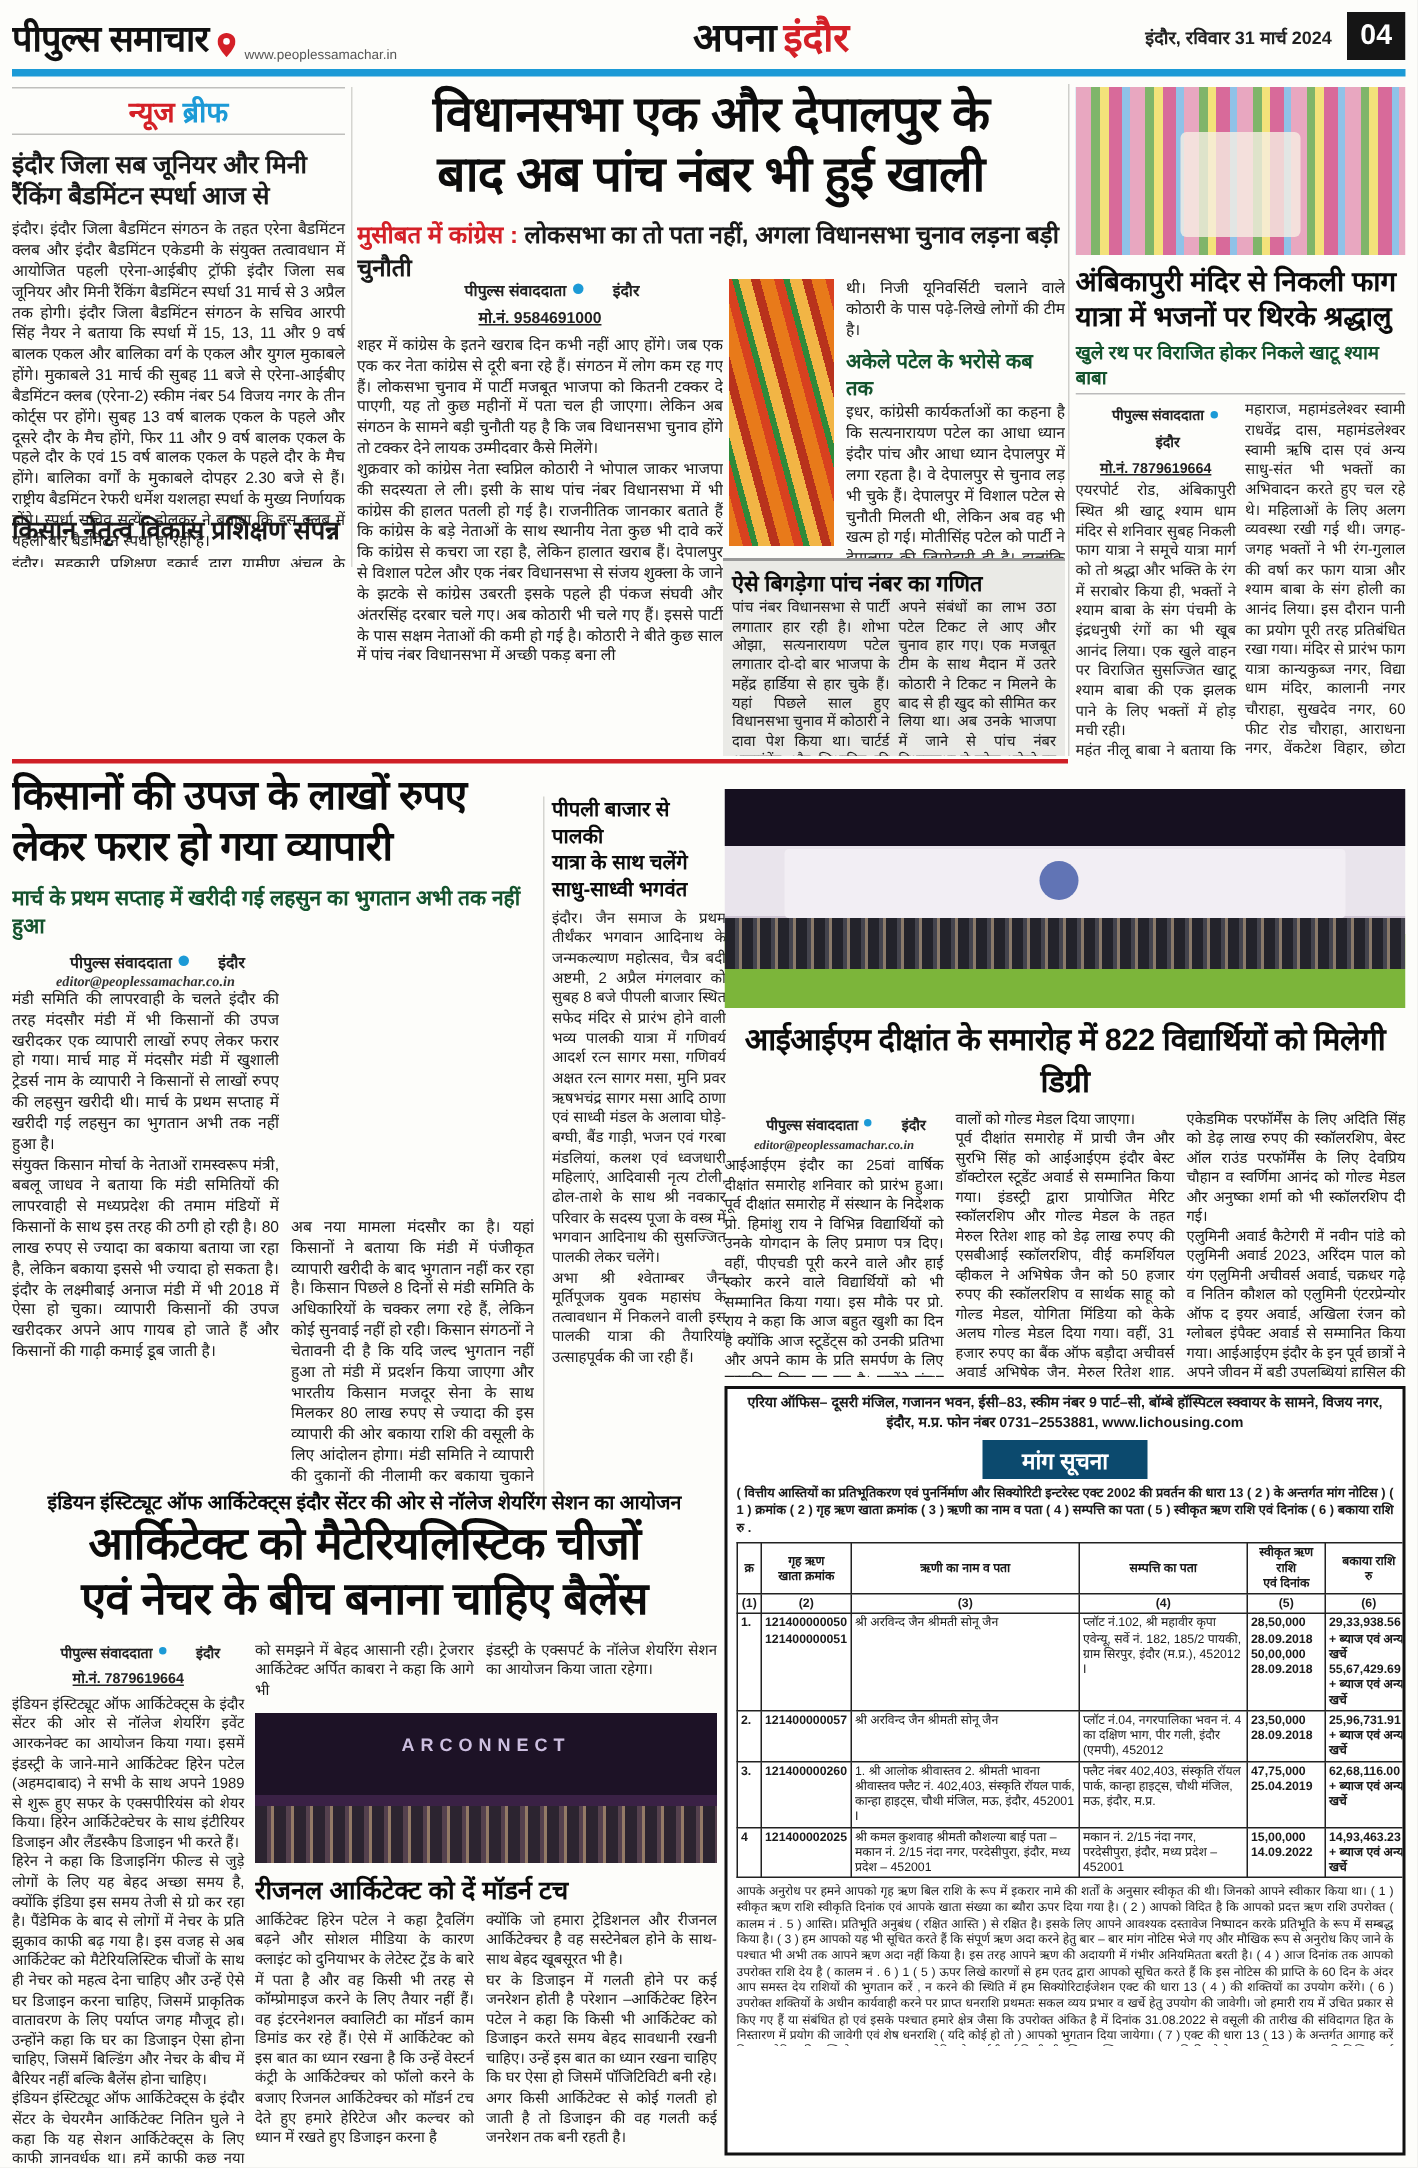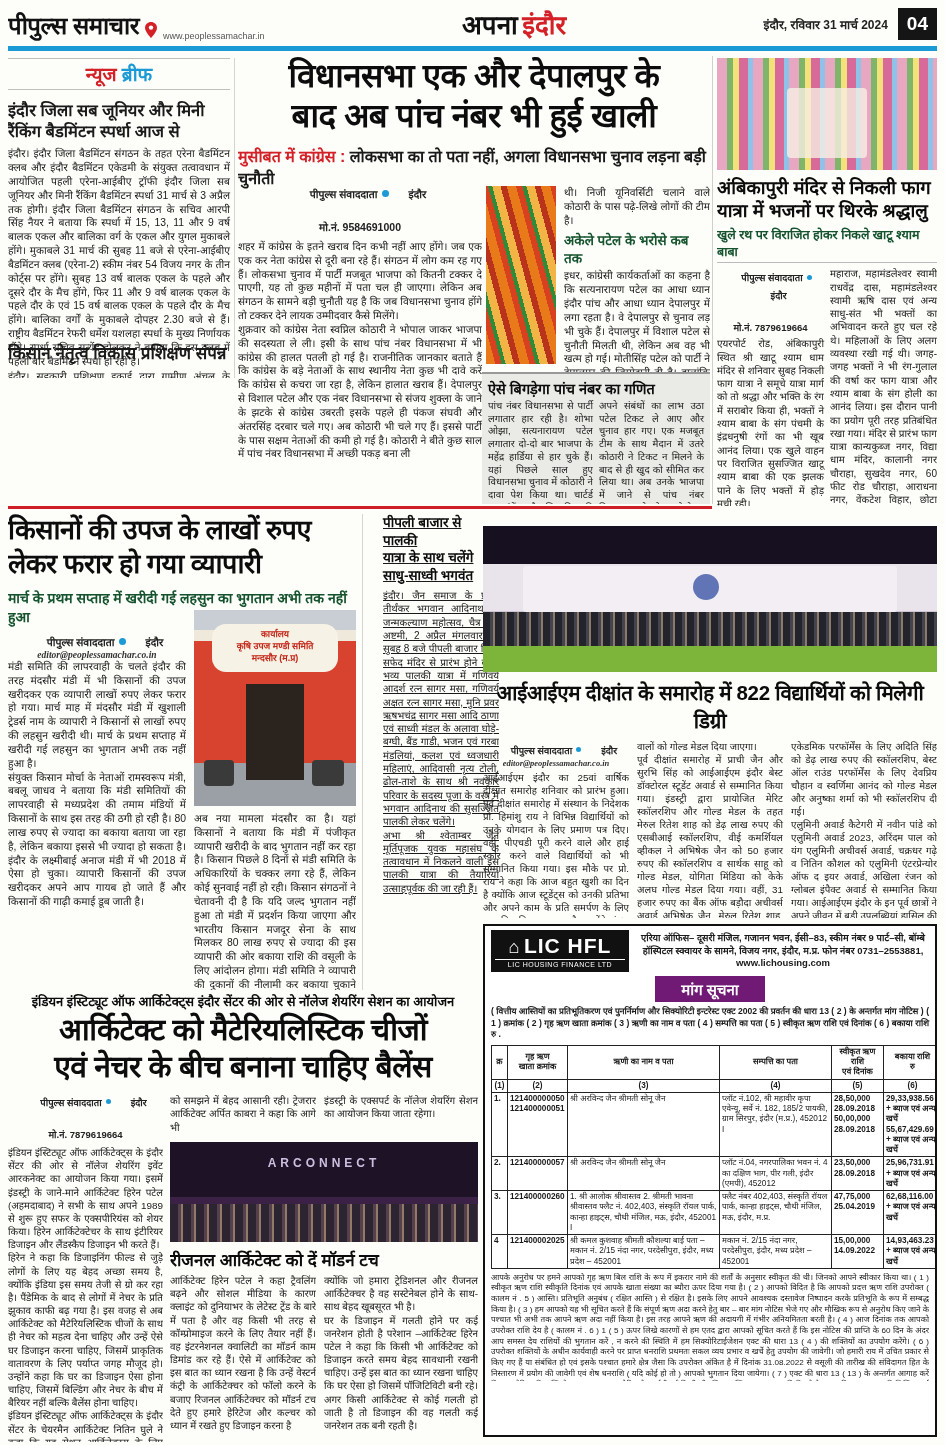--- a/index.html
+++ b/index.html
@@ -7,21 +7,21 @@
         font-family:"Liberation Sans",sans-serif;color:#1a1a1a;overflow:hidden;}
   .abs{position:absolute;overflow:hidden;}
   .just{text-align:justify;}
   .pre{white-space:pre-line;}
   .bt{font-size:10.4px;line-height:1.33;}
   .hl{font-weight:bold;color:#0c0c0c;}
   .rule-h{background:#bfbfbc;height:1px;}
   .rule-v{background:#cfcfcb;width:1px;}
   .byline{font-size:10.5px;font-weight:bold;color:#222;padding-left:16px;}
   .dot{display:inline-block;width:7px;height:7px;border-radius:50%;background:#1c9ad6;margin:0 4px 0 4px;vertical-align:middle;}
-  .phone{font-size:10.5px;font-weight:bold;color:#222;margin-top:18px;}
+  .phone{font-size:10.5px;font-weight:bold;color:#222;margin-top:2px;text-decoration:underline;}
   .email{font-family:"Liberation Serif",serif;font-style:italic;font-weight:bold;font-size:9.5px;color:#333;}
   .photo{position:absolute;overflow:hidden;}
   
   .logo-text{font-size:24px;font-weight:bold;color:#111;letter-spacing:-0.5px;}
   .site{font-size:9px;color:#555;}
   .section-title{font-size:26px;font-weight:bold;}
   .dateline{font-size:12px;font-weight:bold;color:#222;}
   .pagenum{background:#151515;color:#fff;font-size:19px;font-weight:bold;padding:5px 9px;}
   .blue-bar{background:#1c9ad6;}
   
@@ -33,21 +33,21 @@
   .graybox h4{margin:4px 6px 2px;font-size:14.5px;}
   .gb-col{font-size:9.8px;line-height:1.3;text-align:justify;}
   .red-rule{background:#cf1f26;}
   
   .brief-head{font-size:19px;font-weight:bold;text-align:center;}
   .brief-title{font-size:16.5px;line-height:1.25;font-weight:bold;}
   
   .ad{border:2px solid #111;background:#fff;}
   .ad-title{font-size:22px;font-weight:bold;letter-spacing:1px;}
   .ad-addr{font-size:9.5px;font-weight:bold;line-height:1.35;}
-  .notice-badge{background:#701a75;color:#fff;font-size:15px;font-weight:bold;padding:3px 26px;display:inline-block;}
+  .notice-badge{background:#0c4a6e;color:#fff;font-size:15px;font-weight:bold;padding:3px 26px;display:inline-block;}
   .ad-intro{font-size:8.6px;font-weight:bold;line-height:1.35;text-align:justify;}
   table.lic{border-collapse:collapse;table-layout:fixed;width:100%;}
   table.lic td,table.lic th{border:1px solid #222;font-size:8.2px;line-height:1.25;padding:1px 2px;vertical-align:top;text-align:left;}
   table.lic th{font-weight:bold;text-align:center;vertical-align:middle;}
   .amt{font-weight:bold;font-size:8.6px;text-align:center;}
   .legal{font-size:8.1px;line-height:1.32;text-align:justify;}
   .lic-logo{background:#111;color:#fff;text-align:center;}
   .lic-logo .big{font-size:21px;font-weight:bold;letter-spacing:1px;}
   .lic-logo .small{font-size:7px;letter-spacing:0.5px;border-top:1px solid #fff;margin-top:1px;padding-top:1px;}
   .house{font-size:18px;line-height:1;}
@@ -153,32 +153,24 @@
     <div class="hl pre" style="font-size:27px;line-height:1.25;letter-spacing:-0.5px;">किसानों की उपज के लाखों रुपए
 लेकर फरार हो गया व्यापारी</div>
     <div class="subhead" style="margin-top:6px;font-size:14px;">मार्च के प्रथम सप्ताह में खरीदी गई लहसुन का भुगतान अभी तक नहीं हुआ</div>
     <div style="margin-top:6px;width:178px;text-align:center;">
       <span class="byline">पीपुल्स संवाददाता</span><span class="dot"></span><span class="byline">इंदौर</span>
       <div class="email">editor@peoplessamachar.co.in</div>
     </div>
     <div class="bt just pre abs" style="left:0;top:146px;width:178px;height:330px;">मंडी समिति की लापरवाही के चलते इंदौर की तरह मंदसौर मंडी में भी किसानों की उपज खरीदकर एक व्यापारी लाखों रुपए लेकर फरार हो गया। मार्च माह में मंदसौर मंडी में खुशाली ट्रेडर्स नाम के व्यापारी ने किसानों से लाखों रुपए की लहसुन खरीदी थी। मार्च के प्रथम सप्ताह में खरीदी गई लहसुन का भुगतान अभी तक नहीं हुआ है।
 संयुक्त किसान मोर्चा के नेताओं रामस्वरूप मंत्री, बबलू जाधव ने बताया कि मंडी समितियों की लापरवाही से मध्यप्रदेश की तमाम मंडियों में किसानों के साथ इस तरह की ठगी हो रही है। 80 लाख रुपए से ज्यादा का बकाया बताया जा रहा है, लेकिन बकाया इससे भी ज्यादा हो सकता है। इंदौर के लक्ष्मीबाई अनाज मंडी में भी 2018 में ऐसा हो चुका। व्यापारी किसानों की उपज खरीदकर अपने आप गायब हो जाते हैं और किसानों की गाढ़ी कमाई डूब जाती है।</div>
 
-    <div class="photo" style="left:186px;top:96px;width:162px;height:196px;background:linear-gradient(180deg,#c9ced4 0 10%,#efe9dc 10% 16%,#d8432f 16% 78%,#9aa0a6 78% 100%);">
-      <div class="pre" style="position:absolute;left:18px;top:14px;width:126px;height:44px;background:#f7f2e6;border-radius:14px;color:#c22718;font-size:9px;font-weight:bold;text-align:center;line-height:1.35;padding-top:4px;">कार्यालय
-कृषि उपज मण्डी समिति
-मन्दसौर (म.प्र)</div>
-      <div style="position:absolute;left:52px;top:74px;width:58px;height:96px;background:#2b241e;"></div>
-      <div style="position:absolute;left:10px;top:150px;width:30px;height:26px;background:#3a3a3a;border-radius:4px;"></div>
-      <div style="position:absolute;left:118px;top:150px;width:32px;height:26px;background:#3a3a3a;border-radius:4px;"></div>
-    </div>
     <div class="bt just pre abs" style="left:186px;top:298px;width:162px;height:178px;">अब नया मामला मंदसौर का है। यहां किसानों ने बताया कि मंडी में पंजीकृत व्यापारी खरीदी के बाद भुगतान नहीं कर रहा है। किसान पिछले 8 दिनों से मंडी समिति के अधिकारियों के चक्कर लगा रहे हैं, लेकिन कोई सुनवाई नहीं हो रही। किसान संगठनों ने चेतावनी दी है कि यदि जल्द भुगतान नहीं हुआ तो मंडी में प्रदर्शन किया जाएगा और भारतीय किसान मजदूर सेना के साथ मिलकर 80 लाख रुपए से ज्यादा की इस व्यापारी की ओर बकाया राशि की वसूली के लिए आंदोलन होगा। मंडी समिति ने व्यापारी की दुकानों की नीलामी कर बकाया चुकाने का आश्वासन दिया है।</div>
   </div>
 
-  <div class="abs" style="left:362px;top:514px;width:116px;height:476px;border-left:1px solid #d5d5d0;padding-left:20px;text-decoration:underline;">
+  <div class="abs" style="left:362px;top:531px;width:116px;height:476px;border-left:1px solid #d5d5d0;padding-left:5px;">
     <div class="hl pre" style="font-size:13.5px;line-height:1.3;">पीपली बाजार से पालकी
 यात्रा के साथ चलेंगे
 साधु-साध्वी भगवंत</div>
     <div class="bt just pre" style="margin-top:5px;font-size:10px;height:400px;">इंदौर। जैन समाज के प्रथम तीर्थंकर भगवान आदिनाथ के जन्मकल्याण महोत्सव, चैत्र बदी अष्टमी, 2 अप्रैल मंगलवार को सुबह 8 बजे पीपली बाजार स्थित सफेद मंदिर से प्रारंभ होने वाली भव्य पालकी यात्रा में गणिवर्य आदर्श रत्न सागर मसा, गणिवर्य अक्षत रत्न सागर मसा, मुनि प्रवर ऋषभचंद्र सागर मसा आदि ठाणा एवं साध्वी मंडल के अलावा घोड़े-बग्घी, बैंड गाड़ी, भजन एवं गरबा मंडलियां, कलश एवं ध्वजधारी महिलाएं, आदिवासी नृत्य टोली, ढोल-ताशे के साथ श्री नवकार परिवार के सदस्य पूजा के वस्त्र में भगवान आदिनाथ की सुसज्जित पालकी लेकर चलेंगे।
 अभा श्री श्वेताम्बर जैन मूर्तिपूजक युवक महासंघ के तत्वावधान में निकलने वाली इस पालकी यात्रा की तैयारियां उत्साहपूर्वक की जा रही हैं।</div>
   </div>
 
   <div class="abs" style="left:483px;top:514px;width:454px;height:404px;">
     <div class="photo" style="left:0;top:12px;width:454px;height:146px;background:linear-gradient(180deg,#161020 0 26%,#e9e4ec 26% 58%,#cfc6d4 58% 66%,#7cb53a 66% 100%);">
       <div style="position:absolute;left:40px;top:40px;width:374px;height:46px;background:#f2eef4;border-radius:3px;"></div>
@@ -224,25 +216,20 @@
       <div style="position:absolute;left:0px;bottom:0;width:308px;height:38px;background:repeating-linear-gradient(90deg,#2c2430 0 8px,#55414e 8px 11px,#937a66 11px 13px);"></div>
     </div>
     <div class="hl abs" style="left:162px;top:256px;width:308px;font-size:17px;">रीजनल आर्किटेक्ट को दें मॉडर्न टच</div>
     <div class="bt just pre abs" style="left:162px;top:282px;width:146px;height:166px;font-size:9.9px;">आर्किटेक्ट हिरेन पटेल ने कहा ट्रैवलिंग बढ़ने और सोशल मीडिया के कारण क्लाइंट को दुनियाभर के लेटेस्ट ट्रेंड के बारे में पता है और वह किसी भी तरह से कॉम्प्रोमाइज करने के लिए तैयार नहीं हैं। वह इंटरनेशनल क्वालिटी का मॉडर्न काम डिमांड कर रहे हैं। ऐसे में आर्किटेक्ट को इस बात का ध्यान रखना है कि उन्हें वेस्टर्न कंट्री के आर्किटेक्चर को फॉलो करने के बजाए रिजनल आर्किटेक्चर को मॉडर्न टच देते हुए हमारे हेरिटेज और कल्चर को ध्यान में रखते हुए डिजाइन करना है</div>
     <div class="bt just pre abs" style="left:316px;top:282px;width:154px;height:166px;font-size:9.9px;">क्योंकि जो हमारा ट्रेडिशनल और रीजनल आर्किटेक्चर है वह सस्टेनेबल होने के साथ-साथ बेहद खूबसूरत भी है।
 घर के डिजाइन में गलती होने पर कई जनरेशन होती है परेशान –आर्किटेक्ट हिरेन पटेल ने कहा कि किसी भी आर्किटेक्ट को डिजाइन करते समय बेहद सावधानी रखनी चाहिए। उन्हें इस बात का ध्यान रखना चाहिए कि घर ऐसा हो जिसमें पॉजिटिविटी बनी रहे। अगर किसी आर्किटेक्ट से कोई गलती हो जाती है तो डिजाइन की वह गलती कई जनरेशन तक बनी रहती है।</div>
   </div>
 
   <div class="abs ad" style="left:483px;top:924px;width:454px;height:513px;padding:4px 6px;box-sizing:border-box;">
     <div style="display:flex;gap:8px;align-items:center;">
-      <div class="lic-logo" style="width:130px;padding:4px 4px;">
-        <span class="house">⌂</span>
-        <span class="big">LIC HFL</span>
-        <div class="small">LIC HOUSING FINANCE LTD</div>
-      </div>
       <div style="flex:1;text-align:center;">
         <div class="ad-addr">एरिया ऑफिस– दूसरी मंजिल, गजानन भवन, ईसी–83, स्कीम नंबर 9 पार्ट–सी, बॉम्बे हॉस्पिटल स्क्वायर के सामने, विजय नगर, इंदौर, म.प्र. फोन नंबर 0731–2553881, www.lichousing.com</div>
       </div>
     </div>
 
     <div style="text-align:center;margin-top:4px;">
       <span class="notice-badge">मांग सूचना</span>
     </div>
 
     <div class="ad-intro" style="margin-top:4px;">( वित्तीय आस्तियों का प्रतिभूतिकरण एवं पुनर्निर्माण और सिक्योरिटी इन्टरेस्ट एक्ट 2002 की प्रवर्तन की धारा 13 ( 2 ) के अन्तर्गत मांग नोटिस ) ( 1 ) क्रमांक ( 2 ) गृह ऋण खाता क्रमांक ( 3 ) ऋणी का नाम व पता ( 4 ) सम्पत्ति का पता ( 5 ) स्वीकृत ऋण राशि एवं दिनांक ( 6 ) बकाया राशि रु .</div>

